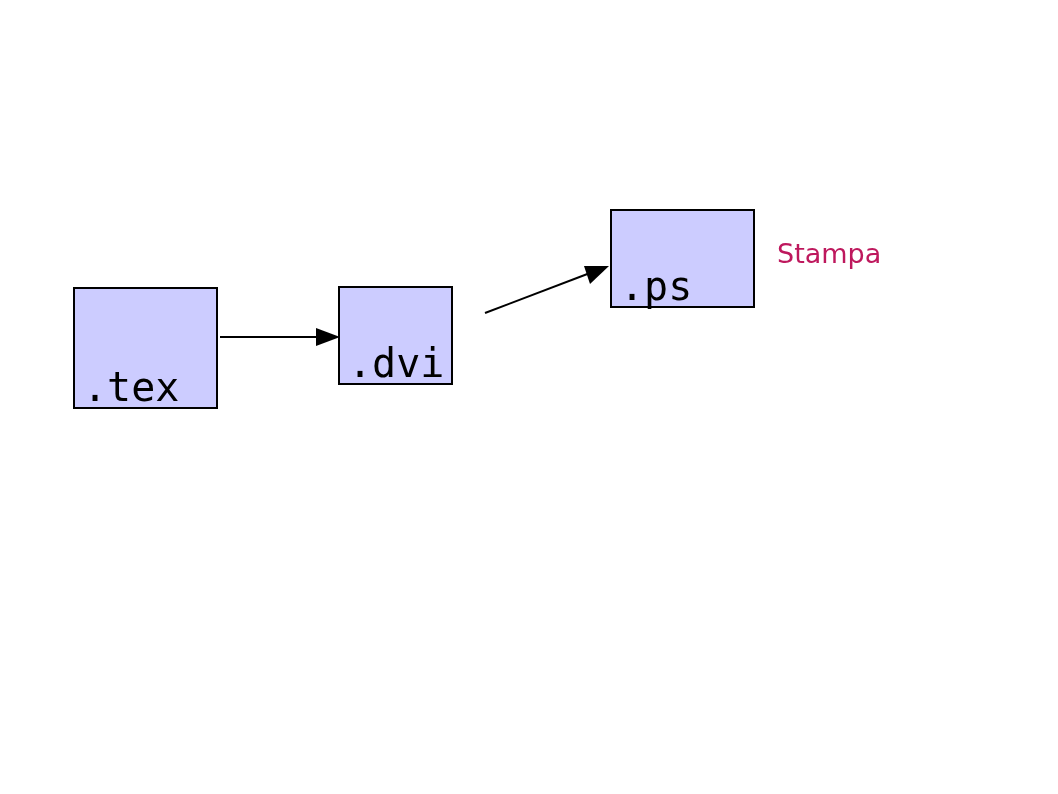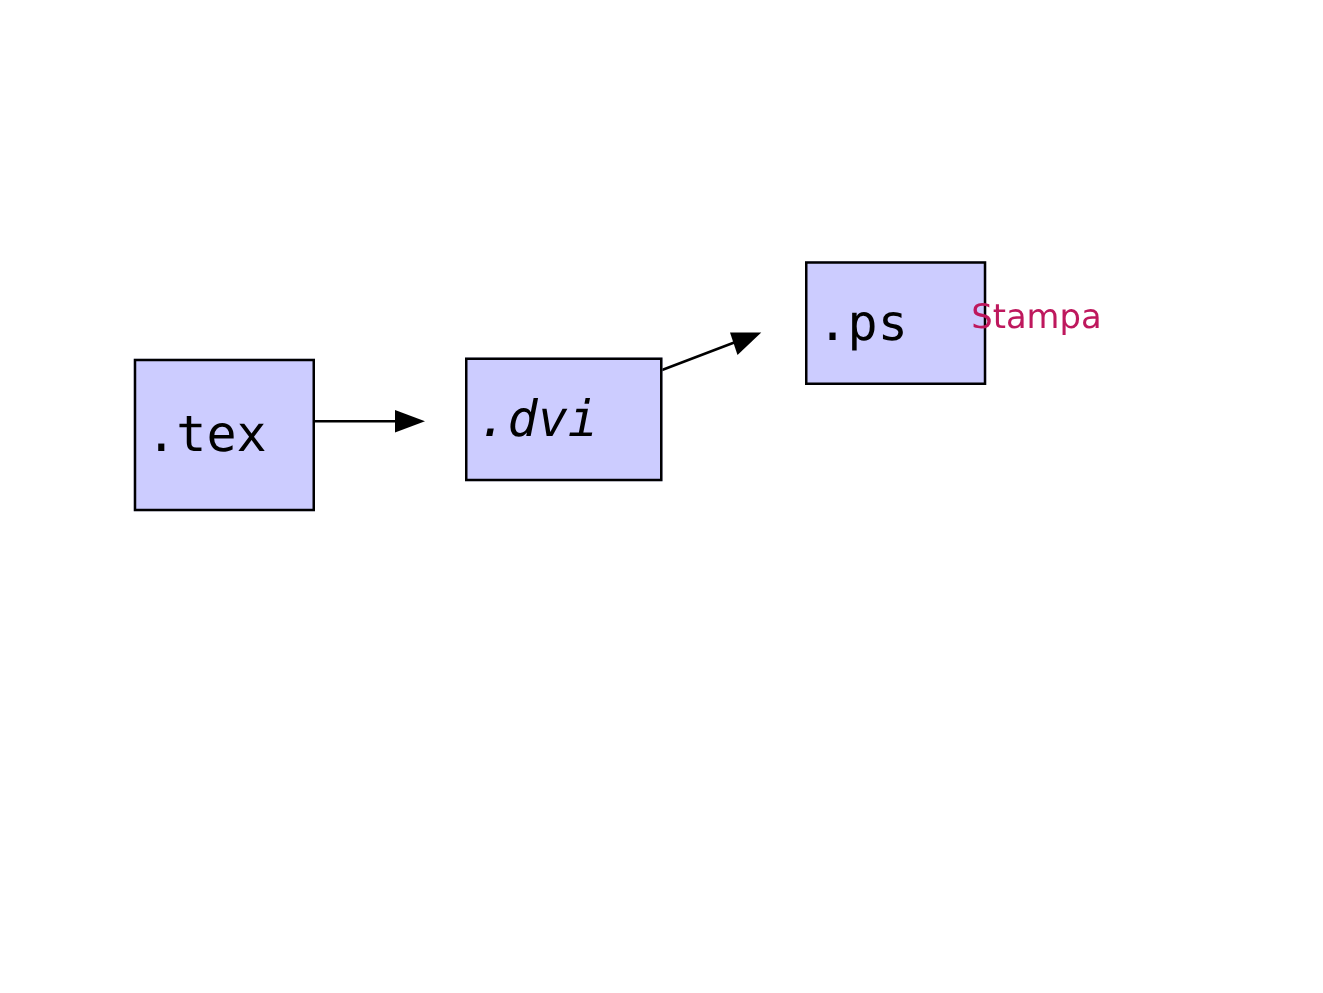--- a/index.html
+++ b/index.html
@@ -17,45 +17,43 @@
     height: 794px;
     background: #ffffff;
     overflow: hidden;
   }
   .node {
     position: absolute;
     box-sizing: border-box;
     background: #ccccff;
     border: 2px solid #000000;
     display: flex;
-    align-items: center;
+    align-items: flex-end;
     justify-content: flex-start;
-    margin-left: 34px;
   }
   .node-label {
     font-family: "DejaVu Sans Mono", monospace;
     font-size: 40px;
     line-height: 1;
     color: #000000;
     white-space: pre;
     padding-left: 8px;
     letter-spacing: 0px;
   }
   #node-tex {
     left: 73px;
     top: 287px;
     width: 145px;
     height: 122px;
   }
   #node-dvi {
     left: 338px;
     top: 286px;
-    width: 158px;
+    width: 115px;
     height: 99px;
-    font-style: italic;
   }
   #node-ps {
     left: 610px;
     top: 209px;
     width: 145px;
     height: 99px;
   }
   #edge-layer {
     position: absolute;
     left: 0;

